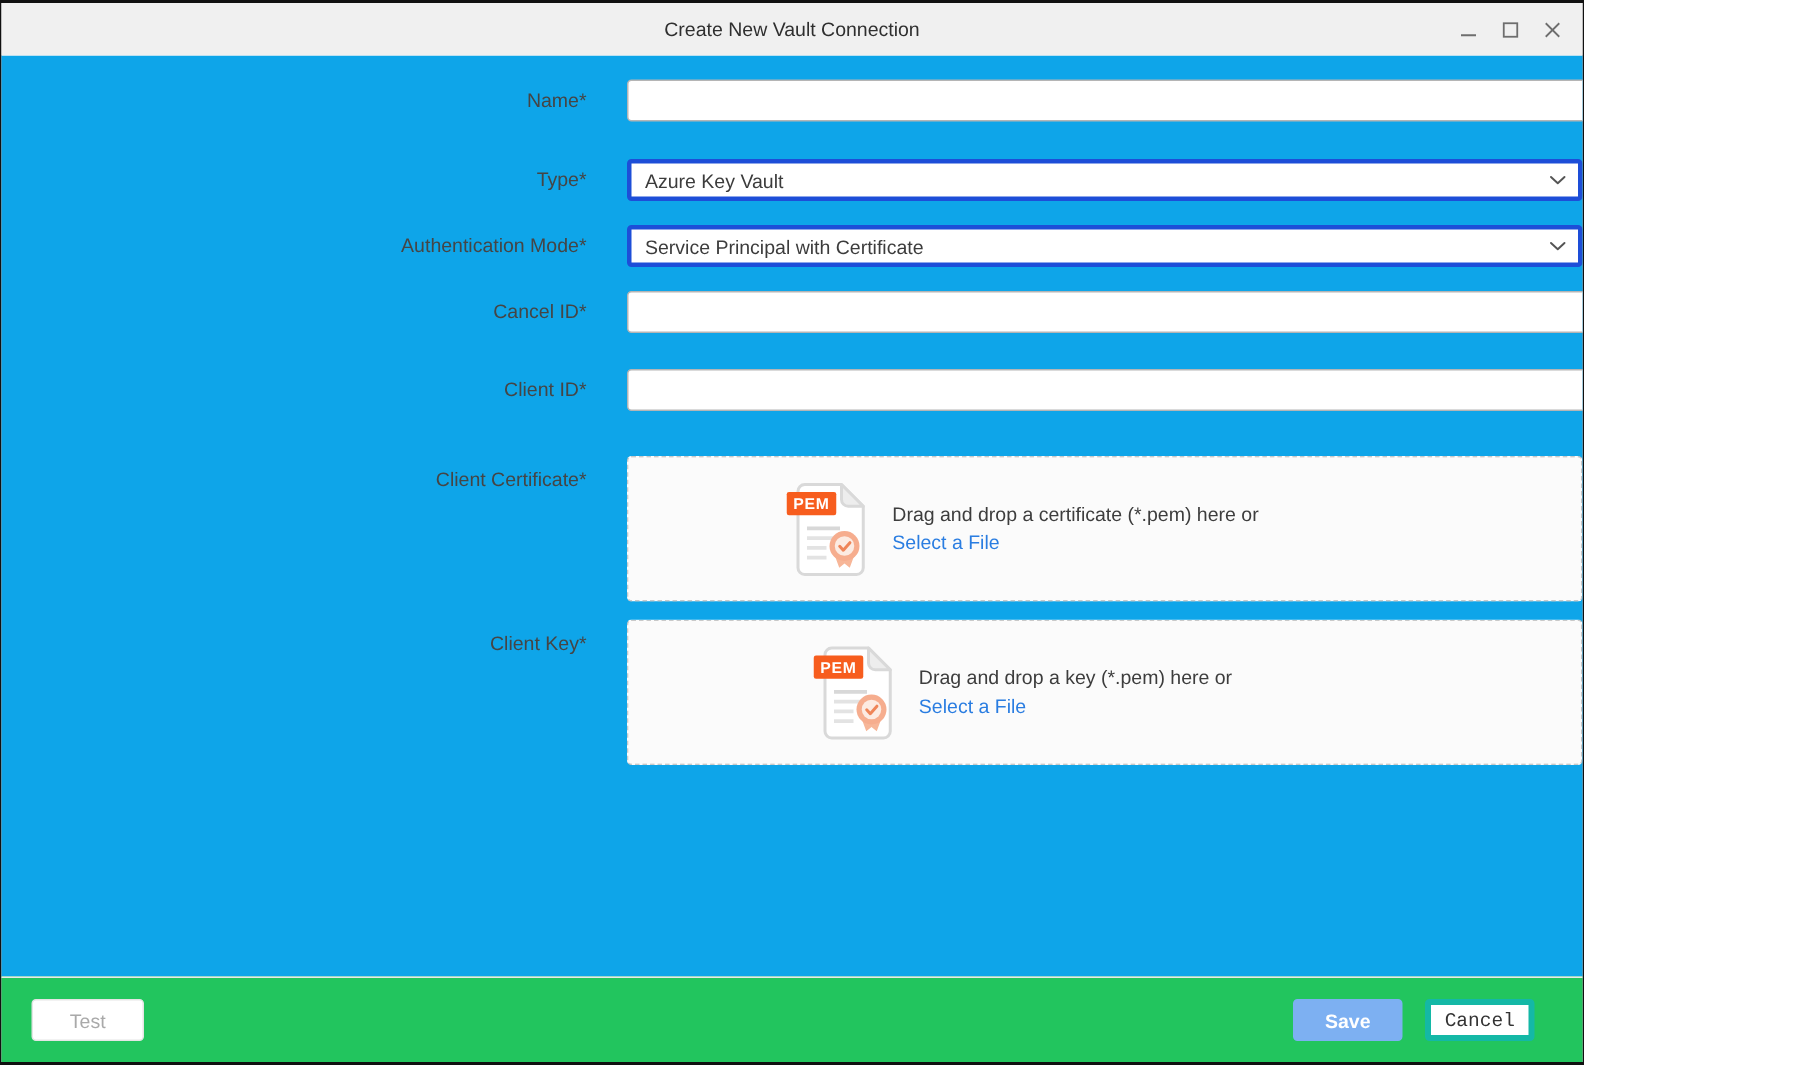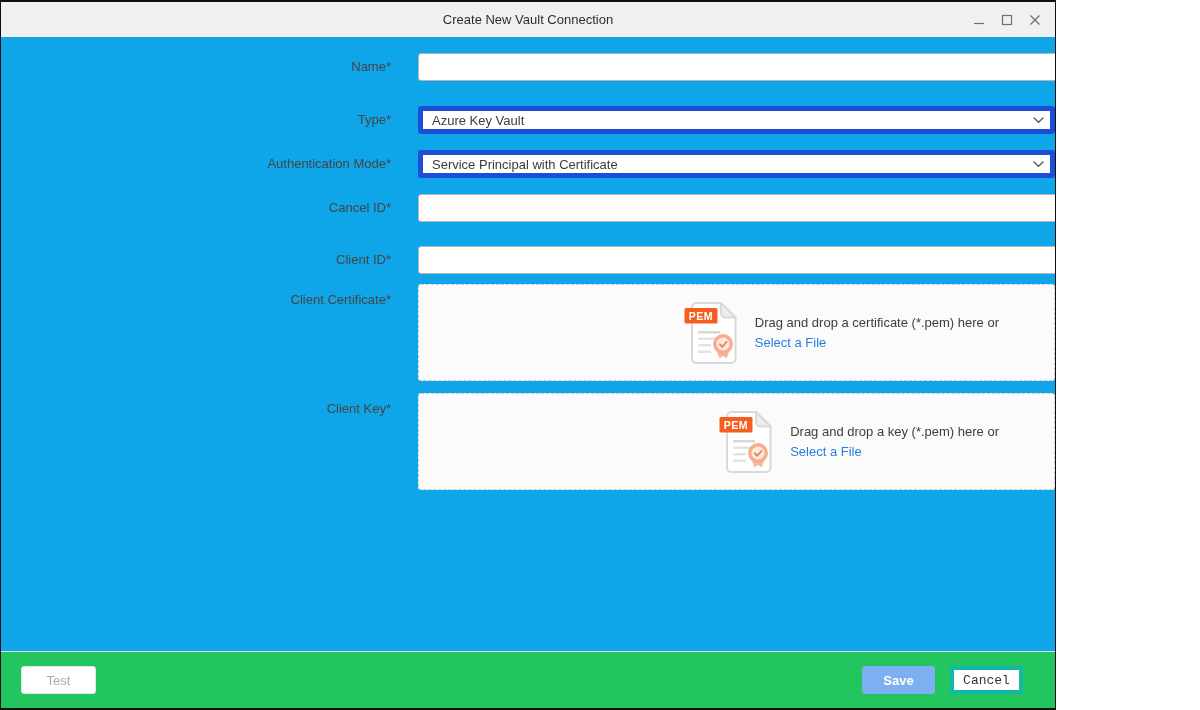--- a/index.html
+++ b/index.html
@@ -32,21 +32,21 @@
     cursor: pointer;
   }
 
   
   .content { flex: 1 1 auto; background: #0ea5e9; padding-top: 16px; overflow: hidden; }
 
   .form-row { display: flex; align-items: center; }
   .zone-row { display: flex; align-items: flex-start; }
   .mb25 { margin-bottom: 25px; }
   .mb24 { margin-bottom: 24px; }
-  .mb22 { margin-bottom: 10px; }
+  .mb22 { margin-bottom: 30px; }
   .mb16 { margin-bottom: 16px; }
   .mb12 { margin-bottom: 12px; }
 
   .flabel {
     width: 390px; flex: 0 0 390px;
     text-align: right;
     font-size: 13px; color: #454545;
     line-height: 28px;
   }
   .zlabel { line-height: 22px; margin-top: 5px; }
@@ -58,36 +58,36 @@
     border: 1px solid #b5b5b5; border-radius: 3px;
     padding: 0 9px;
     font-size: 13px; color: #3c3c3c;
     font-family: "Liberation Sans", sans-serif;
     outline: none; background: #fff;
   }
 
   .select-wrap { position: relative; height: 28px; }
   .fselect {
     width: 100%; height: 100%;
-    border: 5px solid #1d4ed8; border-radius: 3px;
+    border: 3px solid #1d4ed8; border-radius: 3px;
     padding: 0 26px 0 9px;
     font-size: 13px; color: #3c3c3c;
     font-family: "Liberation Sans", sans-serif;
     background: #fff;
     -webkit-appearance: none; -moz-appearance: none; appearance: none;
     outline: none; cursor: pointer;
   }
   .chev { position: absolute; right: 11px; top: 11px; pointer-events: none; }
 
   
   .dropzone {
     width: 734px; height: 97px;
     border: 1px dashed #c9c9c9; border-radius: 3px;
     background: #fbfbfb;
-    display: flex; align-items: center; justify-content: flex-end;
+    display: flex; align-items: center; justify-content: center;
     cursor: pointer;
   }
   .dz-content { display: flex; align-items: center; transform: translateX(-55px); }
   .dz-icon { flex: 0 0 auto; margin-right: 17px; }
   .dz-line { font-size: 13px; color: #3d3d3d; margin-bottom: 3px; }
   .dz-link { font-size: 13px; color: #2a7de1; text-decoration: none; cursor: pointer; display: inline-block; }
 
   
   .footer {
     flex: 0 0 57px; height: 57px;

